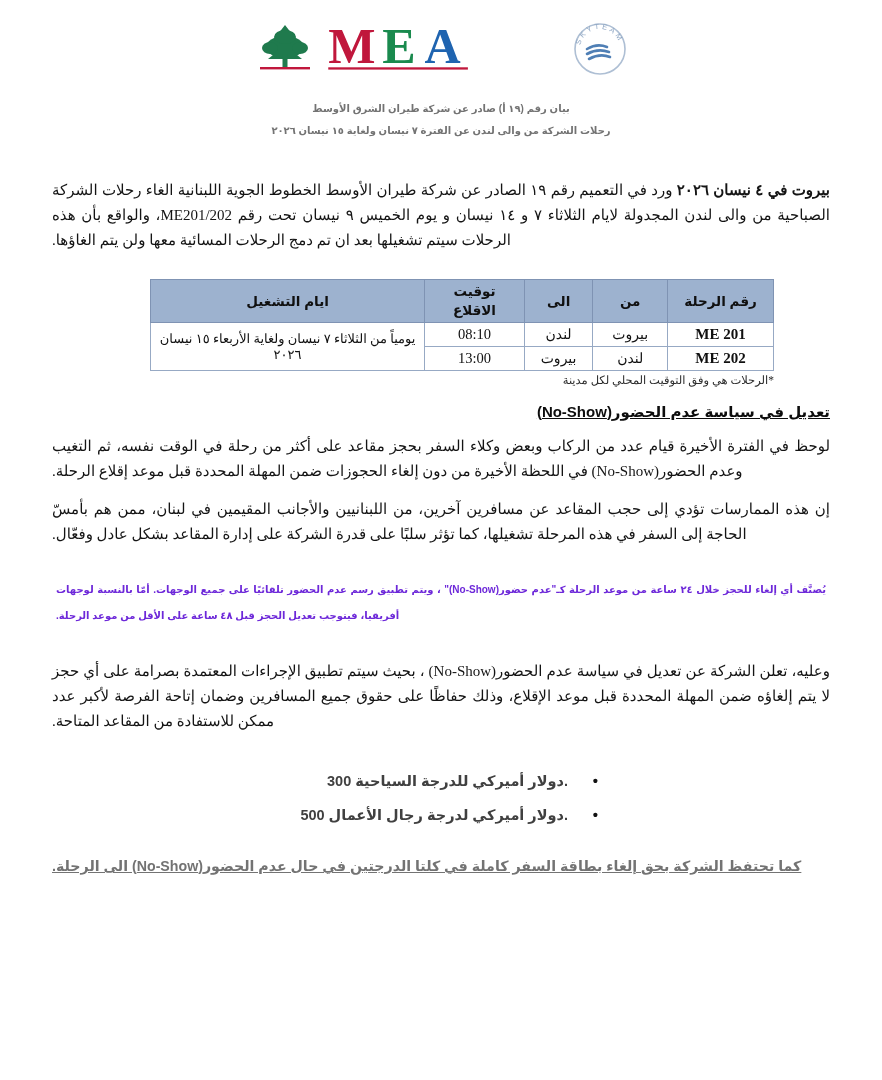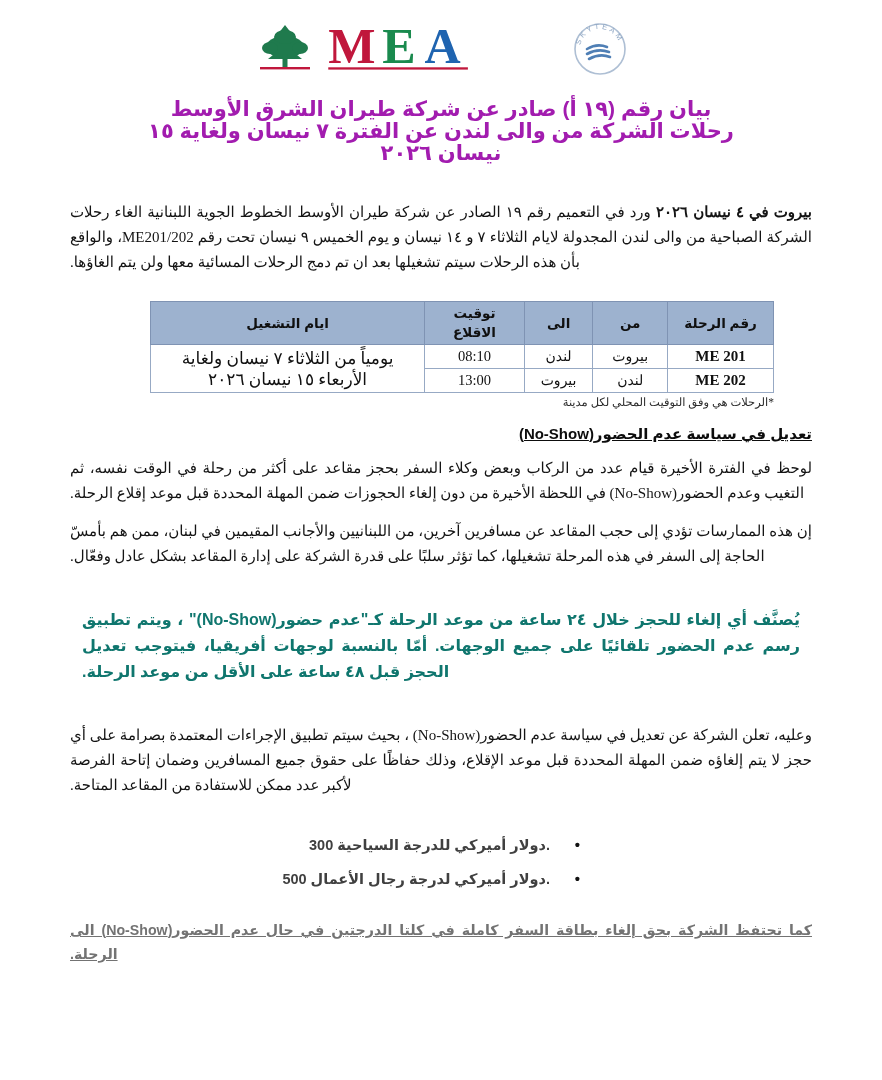--- a/index.html
+++ b/index.html
@@ -40,29 +40,29 @@
 
   
   .titles {
     text-align: center;
     margin-top: 12px;
     padding: 0 120px;
   }
   .title-line {
     font-family: "Liberation Sans", "DejaVu Sans", sans-serif;
     font-weight: bold;
-    font-size: 21px;
+    font-size: 10px;
     line-height: 22px;
-    color: #a21caf;
+    color: #737373;
     letter-spacing: 0px;
   }
 
   
   .content {
-    padding: 0 70px;
+    padding: 0 52px;
     margin-top: 16px;
   }
   p.para {
     margin: 0 0 0 0;
     font-size: 15px;
     line-height: 25px;
     text-align: justify;
     text-align-last: left;
     color: #141414;
   }
@@ -99,21 +99,21 @@
     height: 22px;
     border-color: #7f93b3;
   }
   table.flights td.flightno {
     font-family: "Liberation Serif", serif;
     font-weight: bold;
     font-size: 15px;
     direction: ltr;
   }
   table.flights td.time { direction: ltr; font-size: 14.5px; }
-  table.flights td.days { font-size: 17px; line-height: 21px; text-align: center; }
+  table.flights td.days { font-size: 13px; line-height: 16px; text-align: center; }
   .col-days { width: 44%; }
   .col-time { width: 16%; }
   .col-to   { width: 11%; }
   .col-from { width: 12%; }
   .col-no   { width: 17%; }
   .table-note {
     text-align: right;
     font-size: 11.5px;
     color: #2a2a2a;
     margin-top: 2px;
@@ -128,26 +128,26 @@
     font-size: 15px;
     margin-top: 14px;
     color: #0d0d0d;
   }
   .section-head span.u { text-decoration: underline; }
 
   
   p.bold-para {
     font-family: "Liberation Sans", "DejaVu Sans", sans-serif;
     font-weight: bold;
-    font-size: 16px;
+    font-size: 10px;
     line-height: 26px;
     text-align: justify;
     text-align-last: left;
-    margin: 12px;
-    color: #0f766e;
+    margin: 4px;
+    color: #6d28d9;
   }
 
   
   ul.fees {
     list-style: none;
     margin: 10px 0 0 0;
     padding: 0 0 0 0;
     direction: rtl;
   }
   ul.fees li {

